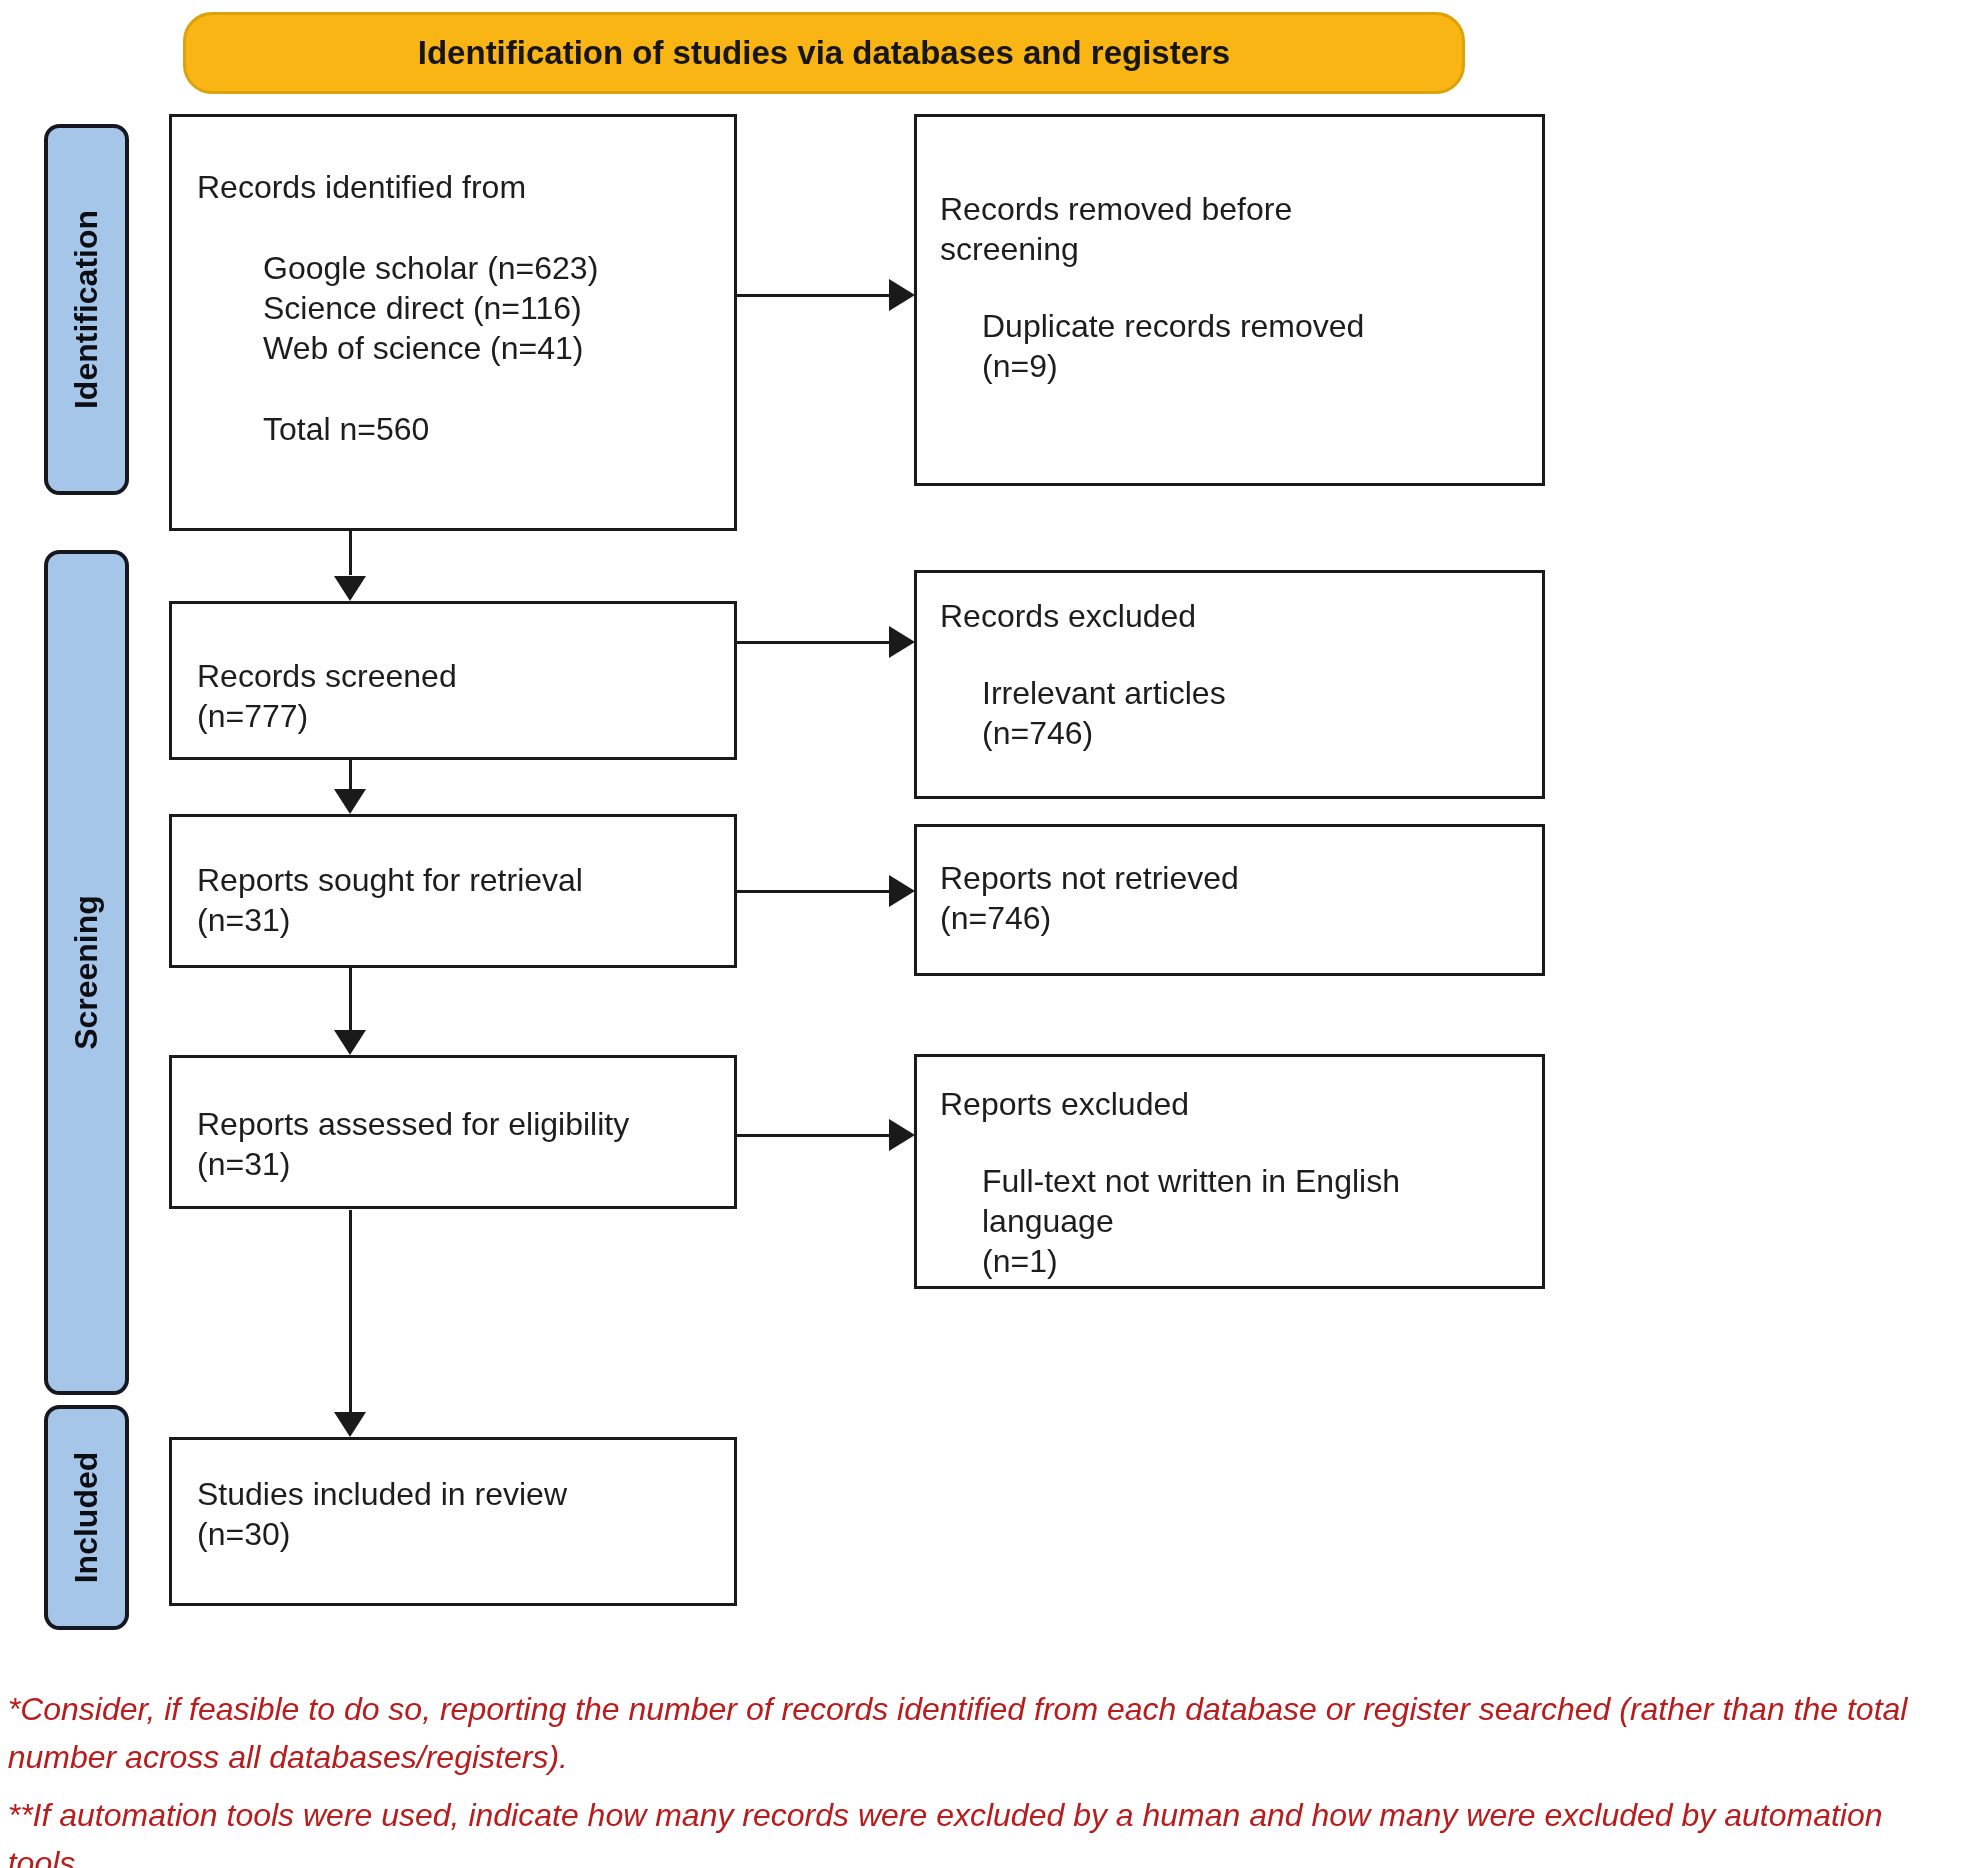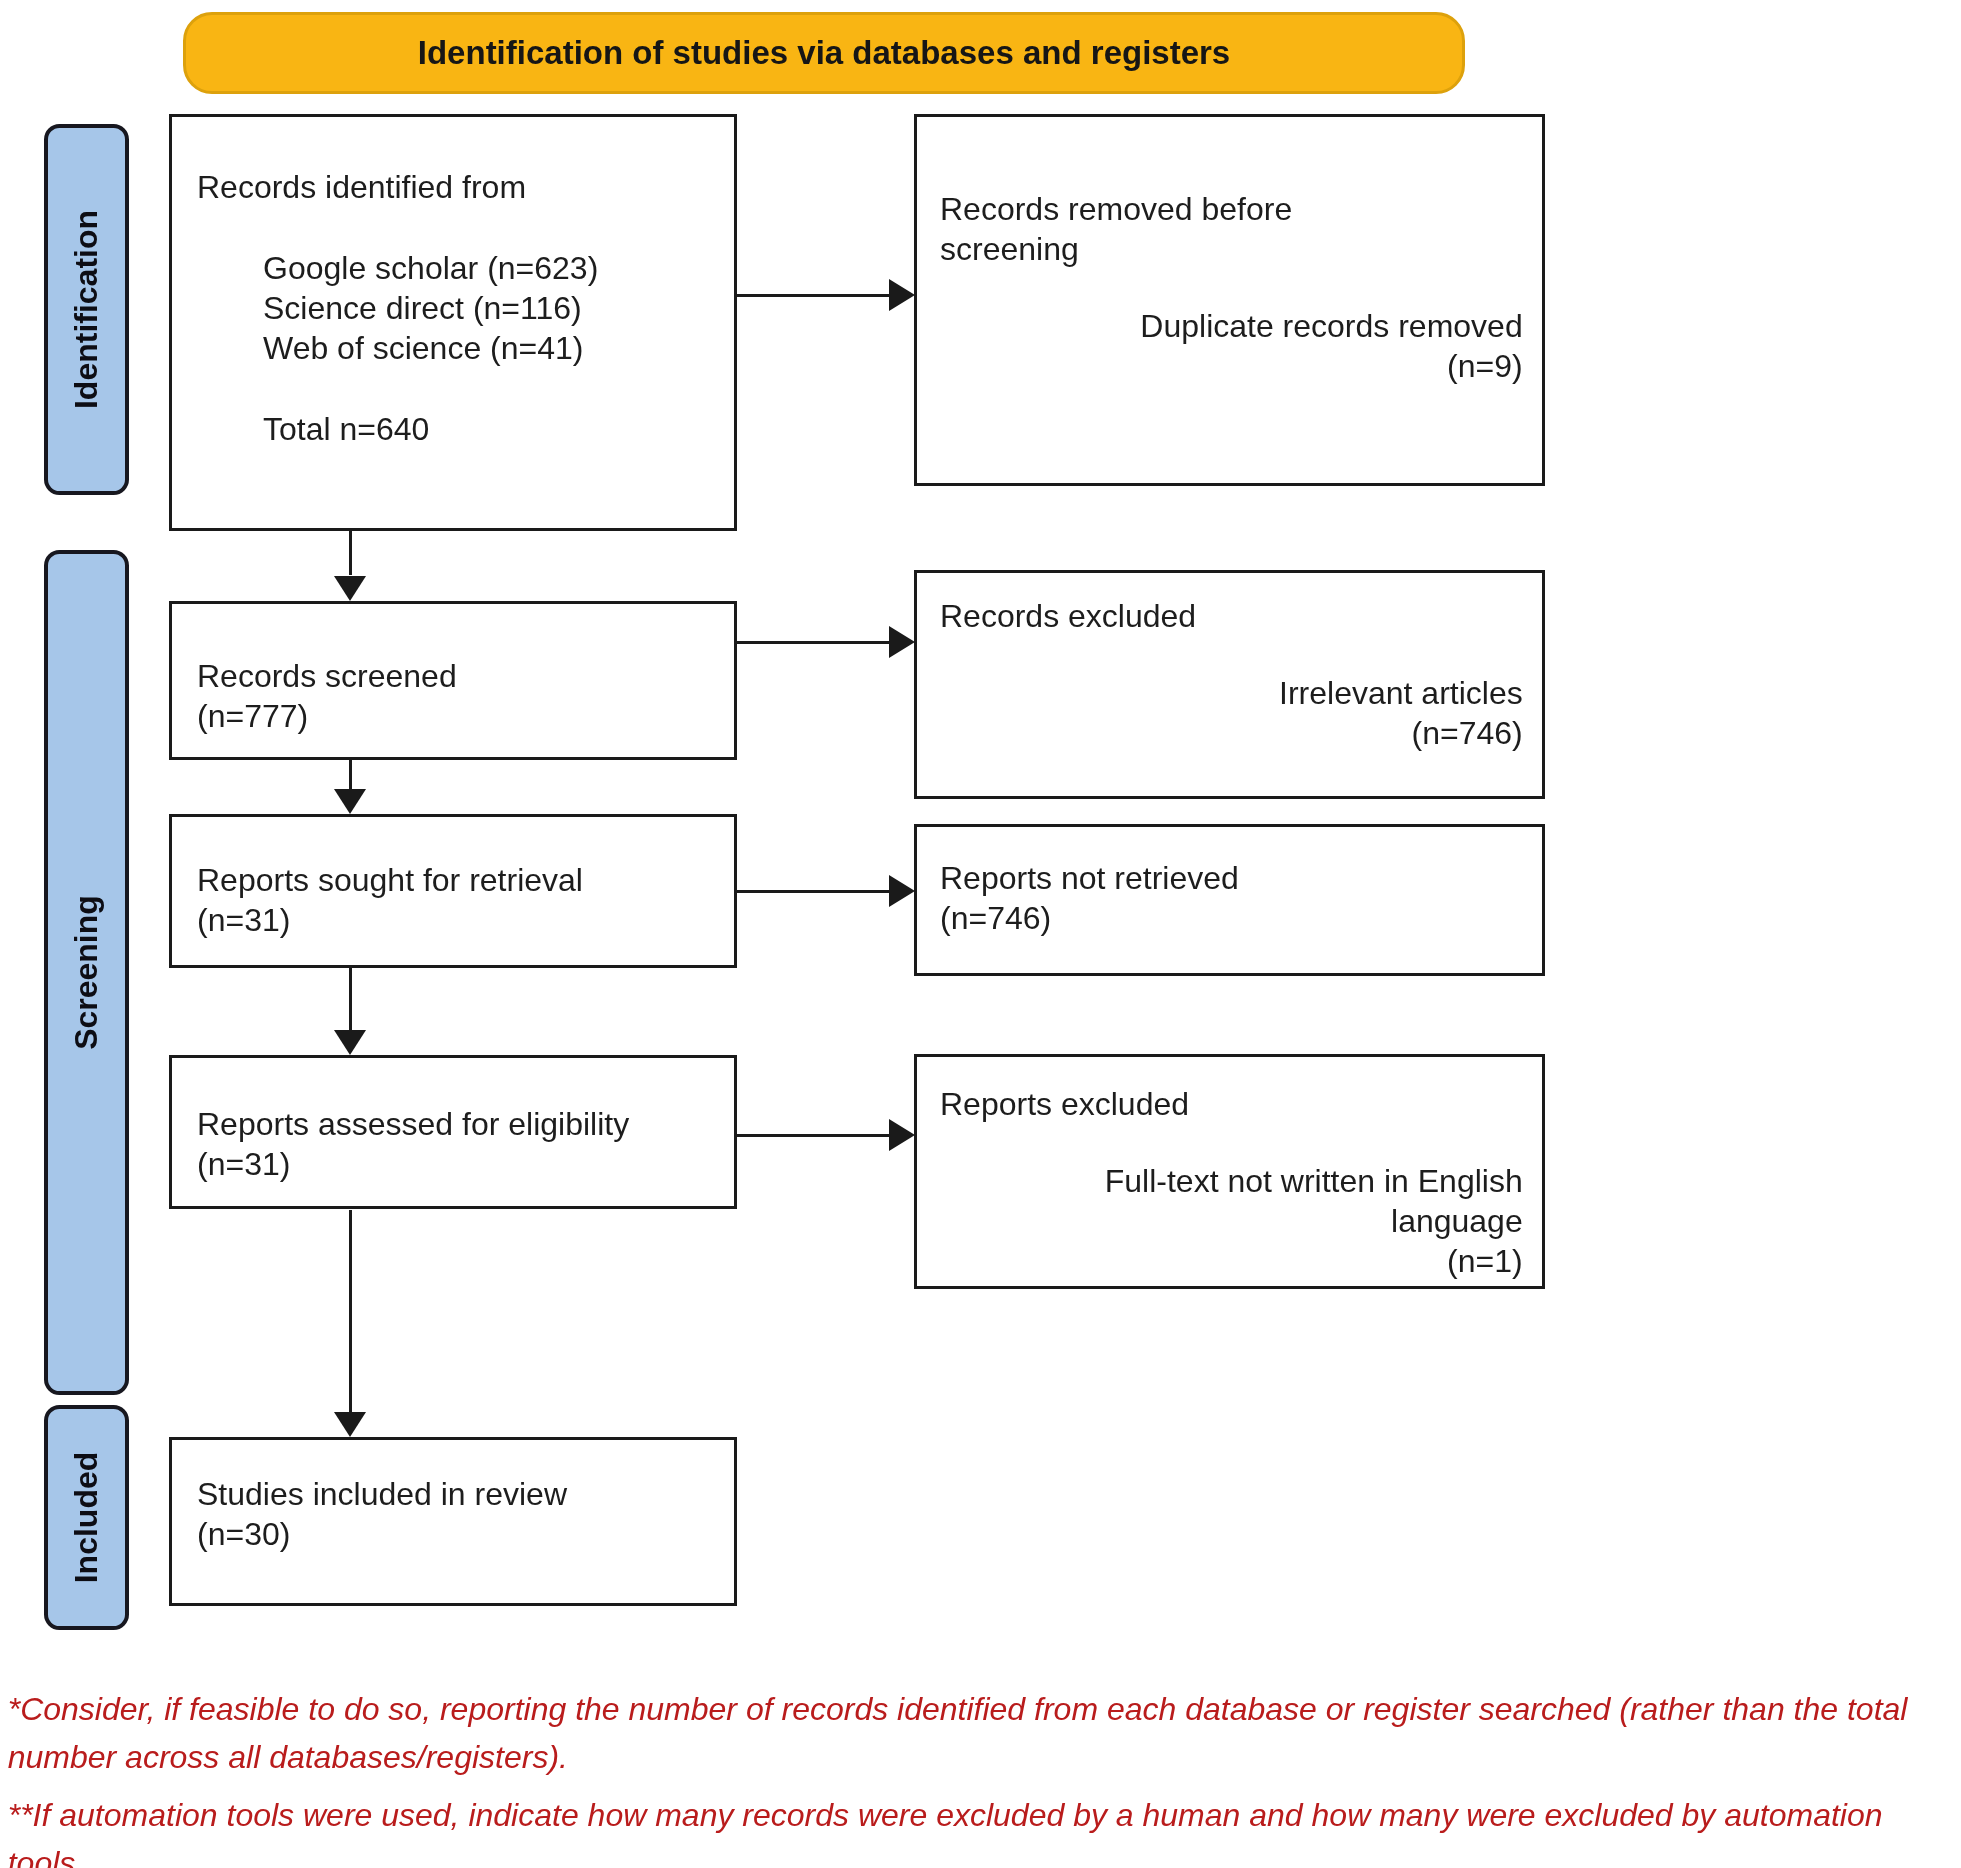--- a/index.html
+++ b/index.html
@@ -62,21 +62,21 @@
   #box-screened{top:601px; height:159px; padding:52px 19.3px 0 25px;}
   #box-rec-excluded{top:570px; height:229px; padding:23px 19.3px 0 23px;}
   #box-sought{top:814px; height:154px; padding:43px 19.3px 0 25px;}
   #box-not-retrieved{top:824px; height:152px; padding:31px 19.3px 0 23px;}
   #box-assessed{top:1055px; height:154px; padding:46px 19.3px 0 25px;}
   #box-rep-excluded{top:1054px; height:235px; padding:27px 19.3px 0 23px;}
   #box-included{top:1437px; height:169px; padding:34px 19.3px 0 25px;}
   .indent{margin-left:66px;}
   .gap-top{margin-top:41px;}
   .gap-top-sm{margin-top:37px;}
-  .detail-indent{text-align:right;}
+  .detail-indent{margin-left:42px;}
   
   .v-arrow{position:absolute; width:33px;}
   .v-arrow .line{position:absolute; left:14.5px; top:0; width:3.9px; background:var(--arrow);}
   .v-arrow .head{
     position:absolute; left:0; bottom:0; width:0; height:0;
     border-left:16.4px solid transparent; border-right:16.4px solid transparent;
     border-top:25px solid var(--arrow);
   }
   #arrow-v1{left:334px; top:531px; height:70px;}
   #arrow-v1 .line{height:44px;}
@@ -124,21 +124,21 @@
     <span class="stage-text">Included</span>
   </div>
 
   <div class="box col-left" id="box-identified">
     <div>Records identified from</div>
     <div class="indent gap-top">
       <div>Google scholar (n=623)</div>
       <div>Science direct (n=116)</div>
       <div>Web of science (n=41)</div>
     </div>
-    <div class="indent gap-top">Total n=640</div>
+    <div class="indent gap-top">Total n=560</div>
   </div>
 
   <div class="box col-left" id="box-screened">
     <div>Records screened</div>
     <div>(n=777)</div>
   </div>
 
   <div class="box col-left" id="box-sought">
     <div>Reports sought for retrieval</div>
     <div>(n=31)</div>

